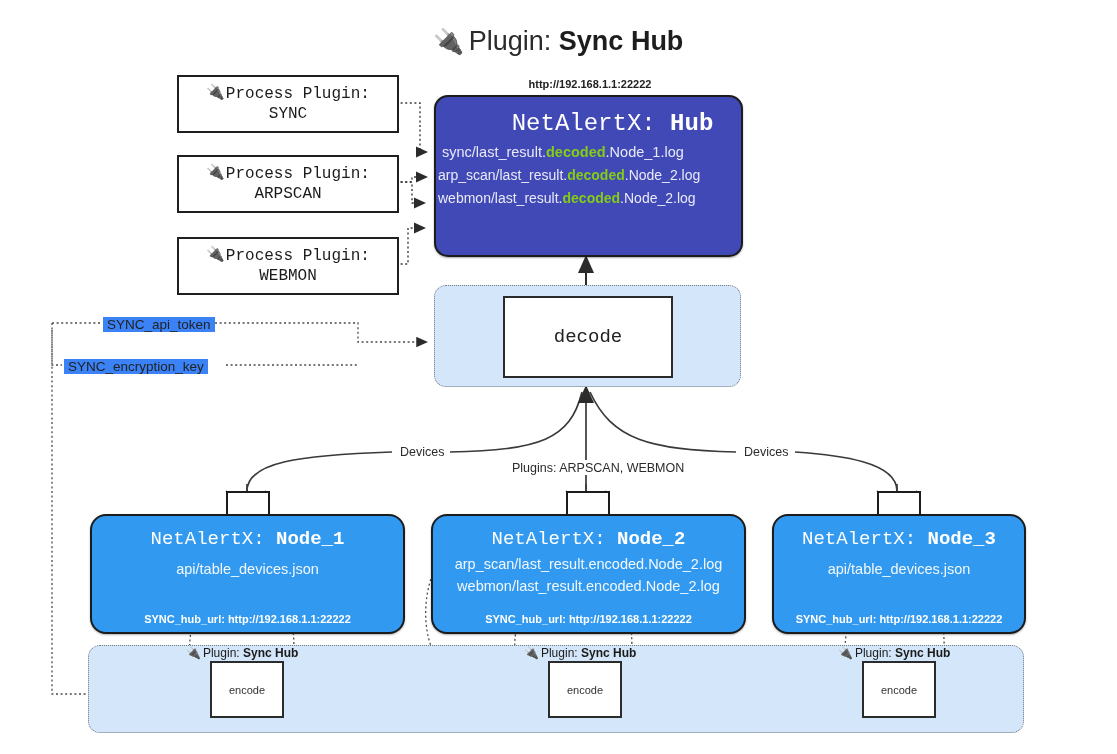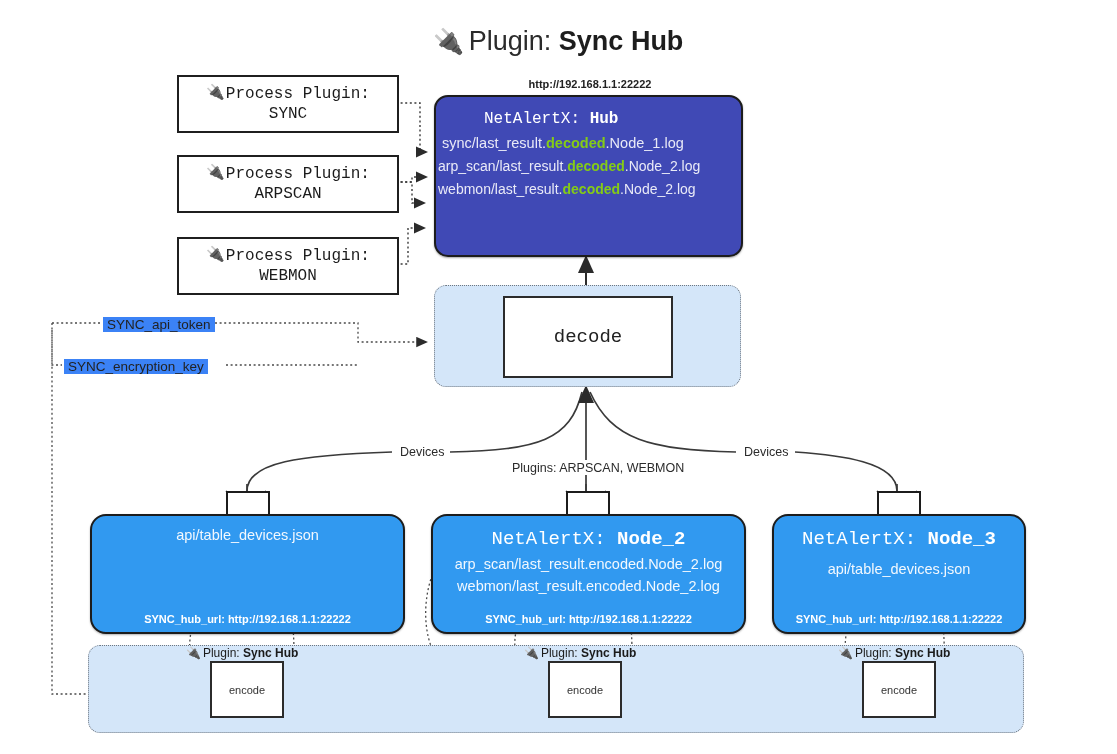--- a/index.html
+++ b/index.html
@@ -14,22 +14,22 @@
   
   .proc{border:2px solid #1f1f1f;background:#fff;width:218px;height:54px;
         display:flex;flex-direction:column;align-items:center;justify-content:center;
         font-family:"Liberation Mono","DejaVu Sans Mono",monospace;font-size:16px;color:#1b1b1b;line-height:1.25;}
   .proc .l1{display:flex;align-items:center;}
   .proc .l1 .plug{font-size:15px;margin-right:1px;}
   
   #hub-url{left:440px;top:78px;width:300px;text-align:center;font-size:11px;font-weight:bold;color:#222;}
   #hub{left:434px;top:95px;width:305px;height:158px;background:#4049b5;border:2.5px solid #1c1c1c;
        border-radius:14px;box-shadow:0 1px 2px rgba(0,0,0,.35);}
-  #hub .htitle{margin-top:13px;text-align:left;font-family:"Liberation Mono","DejaVu Sans Mono",monospace;
-       font-size:16px;color:#ffffff;margin-left:48px;}
+  #hub .htitle{margin-top:13px;text-align:center;font-family:"Liberation Mono","DejaVu Sans Mono",monospace;
+       font-size:24px;color:#ffffff;margin-left:48px;}
   #hub .htitle b{font-weight:bold;}
   #hub .line{margin-left:6px;margin-top:7px;font-size:14.5px;color:#e9eaf7;white-space:nowrap;}
   #hub .line.sm{font-size:14px;margin-left:2px;}
   #hub .line b{font-weight:bold;color:#84cc16;}
   
   #decode-wrap{left:434px;top:285px;width:305px;height:100px;background:#d4e6f9;
         border:1.6px dotted #6f7780;border-radius:12px;}
   #decode{left:503px;top:296px;width:166px;height:78px;background:#fff;border:2px solid #2b2b2b;
         display:flex;align-items:center;justify-content:center;
         font-family:"Liberation Mono","DejaVu Sans Mono",monospace;font-size:19px;color:#222;}
@@ -185,20 +185,22 @@
 
 <div class="abs edgelbl" id="lbl-dev-l">Devices</div>
 <div class="abs edgelbl" id="lbl-dev-r">Devices</div>
 <div class="abs edgelbl" id="lbl-plugins">Plugins: ARPSCAN, WEBMON</div>
 
 <div class="abs env" id="env1"></div>
 <div class="abs env" id="env2"></div>
 <div class="abs env" id="env3"></div>
 
 <div class="abs node" id="node1">
+  <div class="ntitle">
+    <span>NetAlertX:</span> <b>Node_1</b></div>
   <div class="nsub">api/table_devices.json</div>
   <div class="nurl">SYNC_hub_url: http://192.168.1.1:22222</div>
 </div>
 <div class="abs node" id="node2">
   <div class="ntitle">
     <span>NetAlertX:</span> <b>Node_2</b></div>
   <div class="nsub tight">arp_scan/last_result.encoded.Node_2.log</div>
   <div class="nsub tight">webmon/last_result.encoded.Node_2.log</div>
   <div class="nurl">SYNC_hub_url: http://192.168.1.1:22222</div>
 </div>

